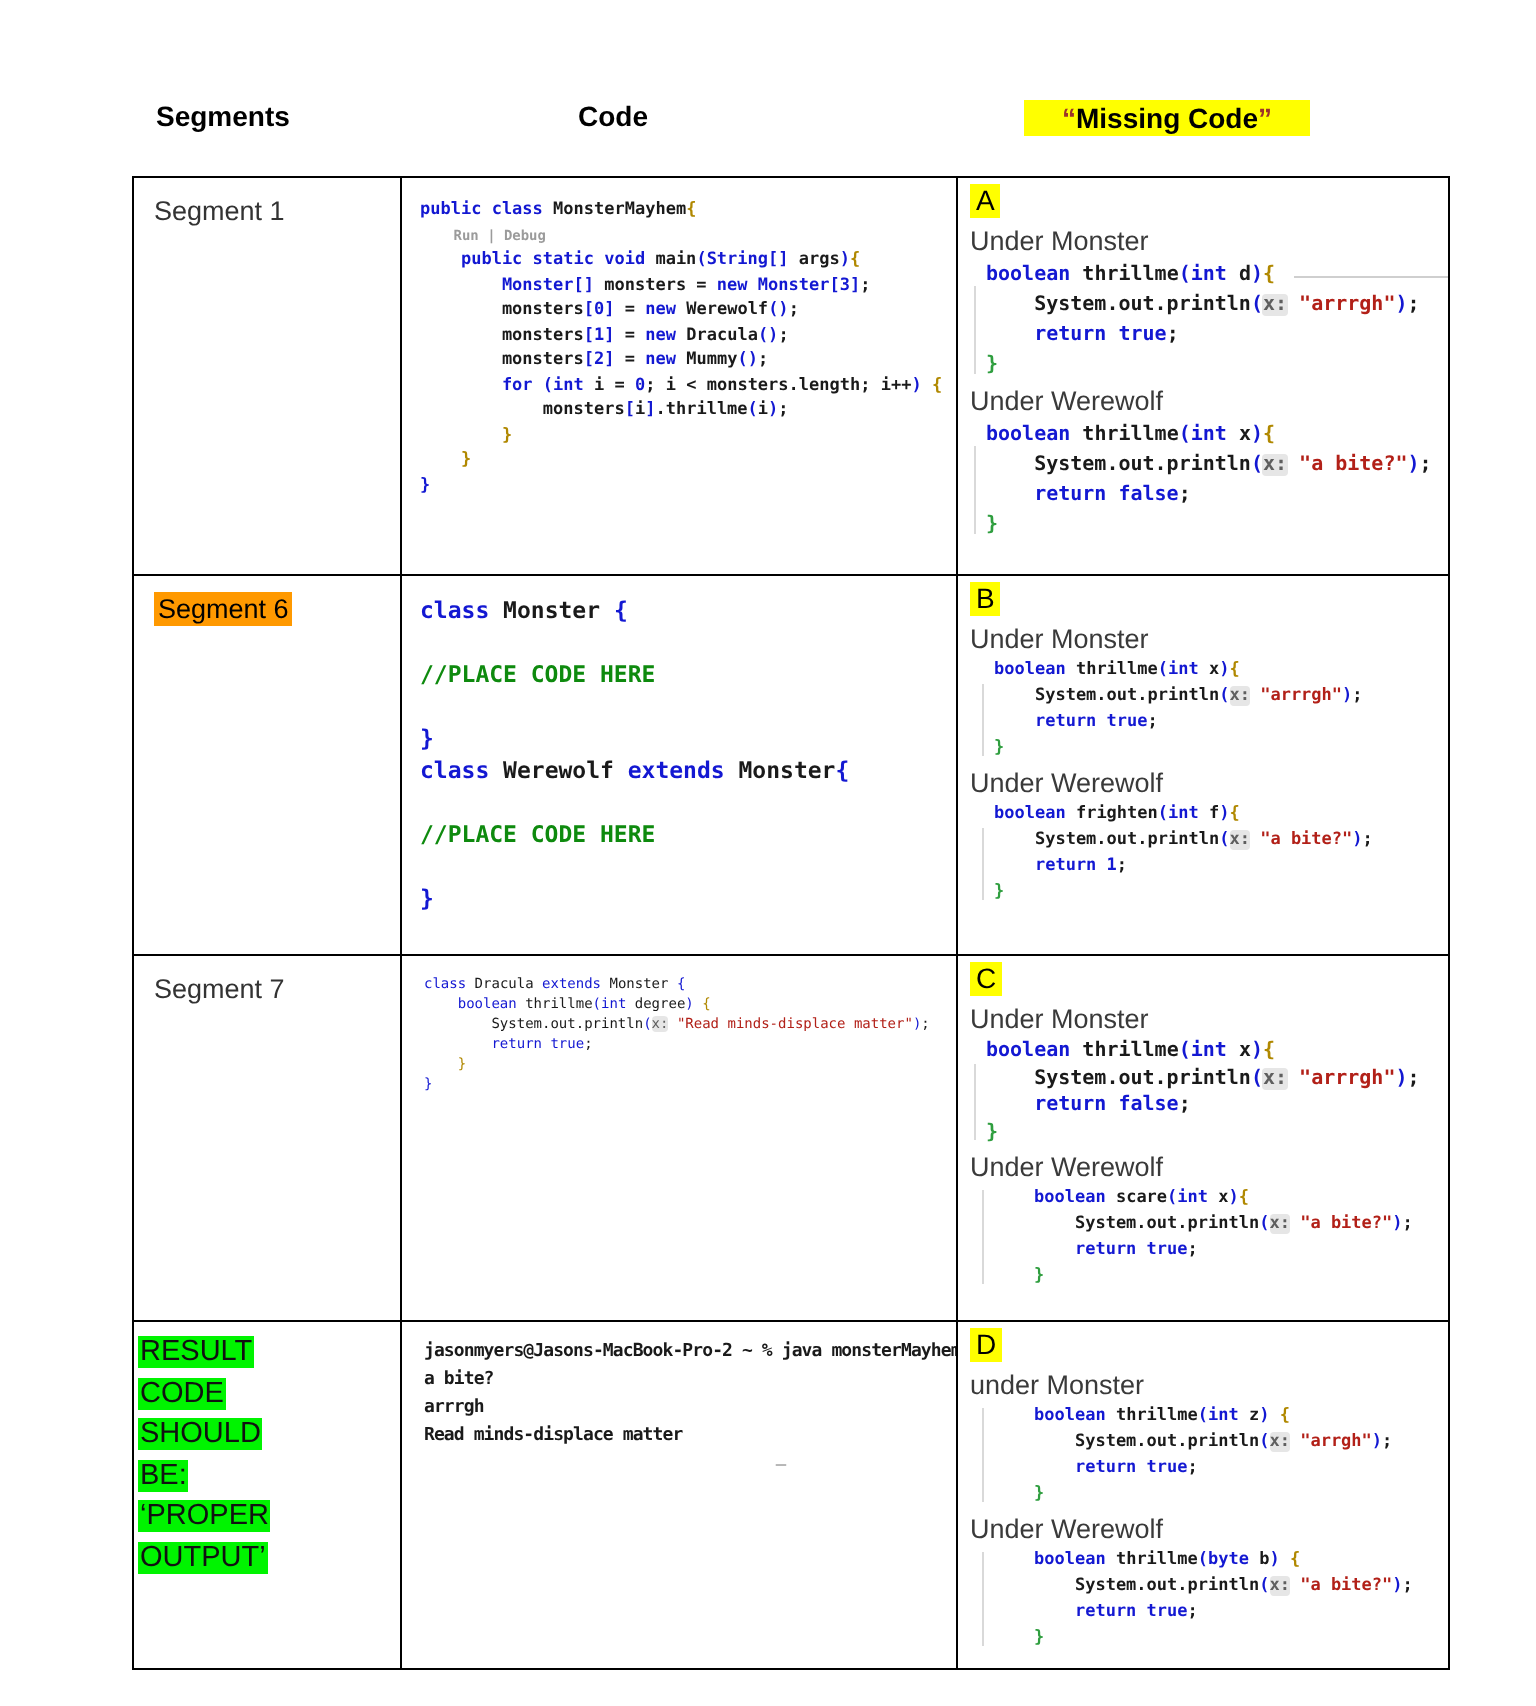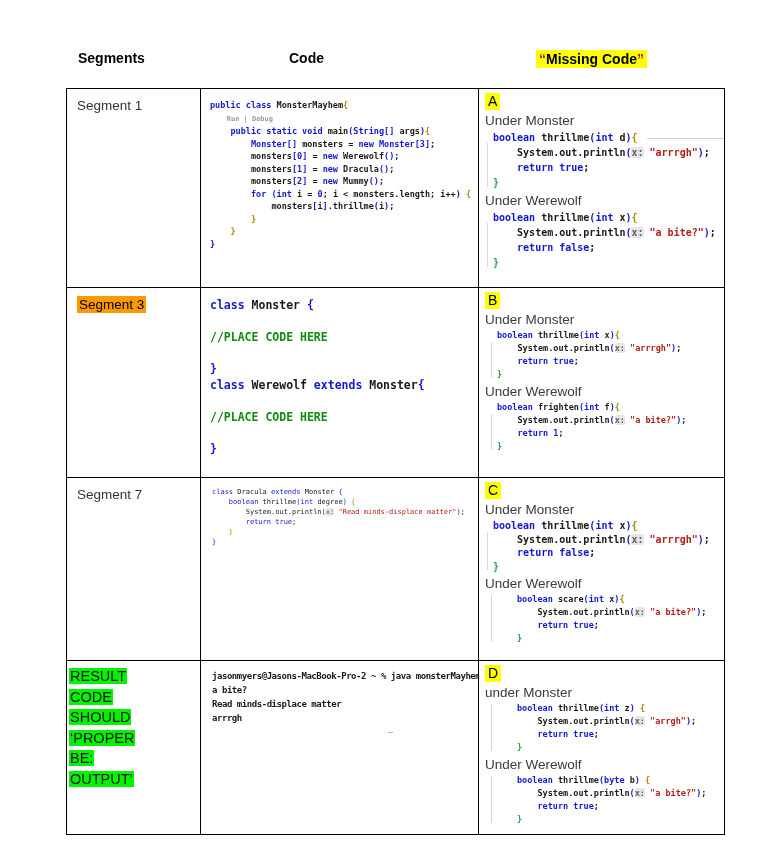--- a/index.html
+++ b/index.html
@@ -3,21 +3,21 @@
 <meta charset="utf-8">
 <style>
   html,body{margin:0;padding:0;background:#fff;width:768px;height:853px;overflow:hidden;
             font-family:"Liberation Sans", sans-serif;}
   .page{position:relative;width:768px;height:853px;background:#fff;}
 
   
   .colhead{position:absolute;top:50px;font-size:14px;font-weight:bold;color:#000;}
   .colhead.seg{left:78px;}
   .colhead.code{left:289px;}
-  .colhead.missing{left:536px;background:var(--hl-yellow);padding:1px 3px;}
+  .colhead.missing{left:512px;background:var(--hl-yellow);padding:1px 19px;}
   .colhead.missing .q{color:#9c342a;}
 
   
   .grid{position:absolute;left:66px;top:88px;width:659px;height:747px;
         border:1.5px solid #000;box-sizing:border-box;
         display:grid;grid-template-columns:134px 278px 1fr;
         grid-template-rows:199px 190px 183px 1fr;}
   .cell{border-right:1px solid #000;border-bottom:1px solid #000;box-sizing:border-box;
         position:relative;overflow:hidden;background:#fff;}
   .cell.lastcol{border-right:none;}
@@ -89,21 +89,21 @@
     <div class="cell lastcol mc">
       <i class="ruler"></i>
       <span class="letter">A</span>
       <div class="under">Under Monster</div>
       <div class="mono snippet fs10"><i class="guide"></i><div class="cl"><span class="tk-k">boolean </span><span class="tk-p">thrillme</span><span class="tk-b2">(</span><span class="tk-k">int </span><span class="tk-p">d</span><span class="tk-b2">)</span><span class="tk-b1">{</span></div><div class="cl"><span class="tk-p">    System.out.println</span><span class="tk-b2">(</span><span class="tk-h">x:</span><span class="tk-s"> "arrrgh"</span><span class="tk-b2">)</span><span class="tk-p">;</span></div><div class="cl"><span class="tk-k">    return true</span><span class="tk-p">;</span></div><div class="cl"><span class="tk-b3">}</span></div></div>
       <div class="under">Under Werewolf</div>
       <div class="mono snippet fs10"><i class="guide"></i><div class="cl"><span class="tk-k">boolean </span><span class="tk-p">thrillme</span><span class="tk-b2">(</span><span class="tk-k">int </span><span class="tk-p">x</span><span class="tk-b2">)</span><span class="tk-b1">{</span></div><div class="cl"><span class="tk-p">    System.out.println</span><span class="tk-b2">(</span><span class="tk-h">x:</span><span class="tk-s"> "a bite?"</span><span class="tk-b2">)</span><span class="tk-p">;</span></div><div class="cl"><span class="tk-k">    return false</span><span class="tk-p">;</span></div><div class="cl"><span class="tk-b3">}</span></div></div>
     </div>
 
     <div class="cell">
-      <span class="seg-label"><span class="hl-orange">Segment 3</span></span>
+      <span class="seg-label"><span class="hl-orange">Segment 6</span></span>
     </div>
     <div class="cell">
       <div class="mono ed2"><div class="cl"><span class="tk-k">class </span><span class="tk-p">Monster </span><span class="tk-b2">{</span></div><div class="cl">&nbsp;</div><div class="cl"><span class="tk-c">//PLACE CODE HERE</span></div><div class="cl">&nbsp;</div><div class="cl"><span class="tk-b2">}</span></div><div class="cl"><span class="tk-k">class </span><span class="tk-p">Werewolf </span><span class="tk-k">extends </span><span class="tk-p">Monster</span><span class="tk-b2">{</span></div><div class="cl">&nbsp;</div><div class="cl"><span class="tk-c">//PLACE CODE HERE</span></div><div class="cl">&nbsp;</div><div class="cl"><span class="tk-b2">}</span></div></div>
     </div>
     <div class="cell lastcol mc">
       <span class="letter">B</span>
       <div class="under">Under Monster</div>
       <div class="mono snippet fs8 ml12"><i class="guide"></i><div class="cl"><span class="tk-k">boolean </span><span class="tk-p">thrillme</span><span class="tk-b2">(</span><span class="tk-k">int </span><span class="tk-p">x</span><span class="tk-b2">)</span><span class="tk-b1">{</span></div><div class="cl"><span class="tk-p">    System.out.println</span><span class="tk-b2">(</span><span class="tk-h">x:</span><span class="tk-s"> "arrrgh"</span><span class="tk-b2">)</span><span class="tk-p">;</span></div><div class="cl"><span class="tk-k">    return true</span><span class="tk-p">;</span></div><div class="cl"><span class="tk-b3">}</span></div></div>
       <div class="under">Under Werewolf</div>
       <div class="mono snippet fs8 ml12"><i class="guide"></i><div class="cl"><span class="tk-k">boolean </span><span class="tk-p">frighten</span><span class="tk-b2">(</span><span class="tk-k">int </span><span class="tk-p">f</span><span class="tk-b2">)</span><span class="tk-b1">{</span></div><div class="cl"><span class="tk-p">    System.out.println</span><span class="tk-b2">(</span><span class="tk-h">x:</span><span class="tk-s"> "a bite?"</span><span class="tk-b2">)</span><span class="tk-p">;</span></div><div class="cl"><span class="tk-k">    return </span><span class="tk-n">1</span><span class="tk-p">;</span></div><div class="cl"><span class="tk-b3">}</span></div></div>
@@ -121,27 +121,27 @@
       <div class="mono snippet fs10b"><i class="guide"></i><div class="cl"><span class="tk-k">boolean </span><span class="tk-p">thrillme</span><span class="tk-b2">(</span><span class="tk-k">int </span><span class="tk-p">x</span><span class="tk-b2">)</span><span class="tk-b1">{</span></div><div class="cl"><span class="tk-p">    System.out.println</span><span class="tk-b2">(</span><span class="tk-h">x:</span><span class="tk-s"> "arrrgh"</span><span class="tk-b2">)</span><span class="tk-p">;</span></div><div class="cl"><span class="tk-k">    return false</span><span class="tk-p">;</span></div><div class="cl"><span class="tk-b3">}</span></div></div>
       <div class="under">Under Werewolf</div>
       <div class="mono snippet fs8 ml32"><i class="guide"></i><div class="cl"><span class="tk-k">boolean </span><span class="tk-p">scare</span><span class="tk-b2">(</span><span class="tk-k">int </span><span class="tk-p">x</span><span class="tk-b2">)</span><span class="tk-b1">{</span></div><div class="cl"><span class="tk-p">    System.out.println</span><span class="tk-b2">(</span><span class="tk-h">x:</span><span class="tk-s"> "a bite?"</span><span class="tk-b2">)</span><span class="tk-p">;</span></div><div class="cl"><span class="tk-k">    return true</span><span class="tk-p">;</span></div><div class="cl"><span class="tk-b3">}</span></div></div>
     </div>
 
     <div class="cell lastrow">
       <div class="result-lines">
           <div class="hl-line"><span class="hl-chip">RESULT</span></div>
           <div class="hl-line"><span class="hl-chip">CODE</span></div>
           <div class="hl-line"><span class="hl-chip">SHOULD</span></div>
+          <div class="hl-line"><span class="hl-chip">BE:</span></div>
           <div class="hl-line"><span class="hl-chip">‘PROPER</span></div>
-          <div class="hl-line"><span class="hl-chip">BE:</span></div>
           <div class="hl-line"><span class="hl-chip">OUTPUT’</span></div>
         </div>
     </div>
     <div class="cell lastrow">
-      <div class="mono term"><div class="cl"><span class="tk-p">jasonmyers@Jasons-MacBook-Pro-2 ~ % java monsterMayhem</span></div><div class="cl"><span class="tk-p">a bite?</span></div><div class="cl"><span class="tk-p">Read minds-displace matter</span></div><div class="cl"><span class="tk-p">arrrgh</span></div></div>
+      <div class="mono term"><div class="cl"><span class="tk-p">jasonmyers@Jasons-MacBook-Pro-2 ~ % java monsterMayhem</span></div><div class="cl"><span class="tk-p">a bite?</span></div><div class="cl"><span class="tk-p">arrrgh</span></div><div class="cl"><span class="tk-p">Read minds-displace matter</span></div></div>
       <span class="term-cursor">_</span>
     </div>
     <div class="cell lastcol lastrow mc">
       <span class="letter">D</span>
       <div class="under">under Monster</div>
       <div class="mono snippet fs8 ml32"><i class="guide"></i><div class="cl"><span class="tk-k">boolean </span><span class="tk-p">thrillme</span><span class="tk-b2">(</span><span class="tk-k">int </span><span class="tk-p">z</span><span class="tk-b2">) </span><span class="tk-b1">{</span></div><div class="cl"><span class="tk-p">    System.out.println</span><span class="tk-b2">(</span><span class="tk-h">x:</span><span class="tk-s"> "arrgh"</span><span class="tk-b2">)</span><span class="tk-p">;</span></div><div class="cl"><span class="tk-k">    return true</span><span class="tk-p">;</span></div><div class="cl"><span class="tk-b3">}</span></div></div>
       <div class="under">Under Werewolf</div>
       <div class="mono snippet fs8 ml32"><i class="guide"></i><div class="cl"><span class="tk-k">boolean </span><span class="tk-p">thrillme</span><span class="tk-b2">(</span><span class="tk-k">byte </span><span class="tk-p">b</span><span class="tk-b2">) </span><span class="tk-b1">{</span></div><div class="cl"><span class="tk-p">    System.out.println</span><span class="tk-b2">(</span><span class="tk-h">x:</span><span class="tk-s"> "a bite?"</span><span class="tk-b2">)</span><span class="tk-p">;</span></div><div class="cl"><span class="tk-k">    return true</span><span class="tk-p">;</span></div><div class="cl"><span class="tk-b3">}</span></div></div>
     </div>
 

